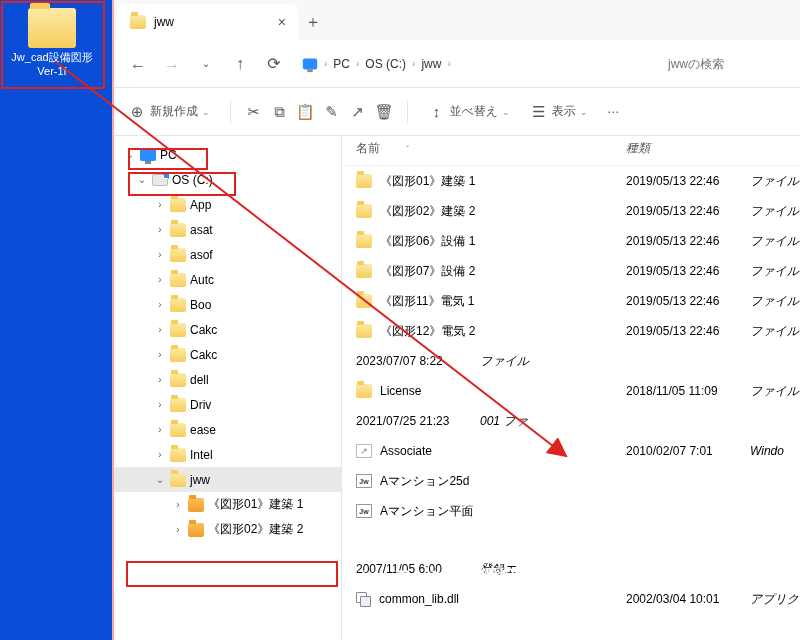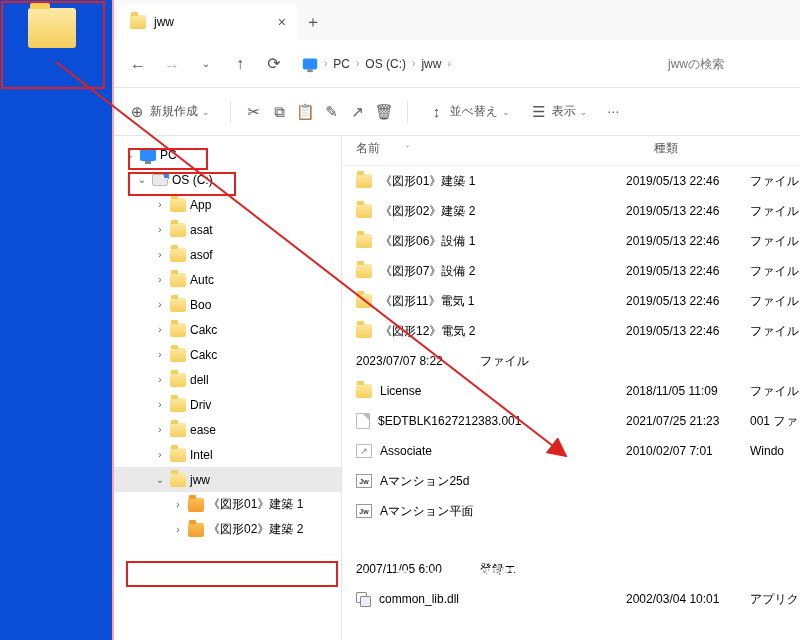--- a/index.html
+++ b/index.html
@@ -37,24 +37,24 @@
   .tree-row { display:flex; align-items:center; gap:4px; height:25px; padding-left:8px; white-space:nowrap; }
   .tree-row.selected { background:#e9e9e9; }
   .tw { width:12px; text-align:center; color:#666; font-size:10px; }
   .pc-ico { width:16px; height:12px; background:#2a8cff; border-radius:2px; position:relative; }
   .pc-ico::after { content:""; position:absolute; bottom:-3px; left:5px; width:6px; height:3px; background:#888; }
   .drive-ico { width:16px; height:12px; background:#e9e9e9; border:1px solid #bbb; border-radius:2px; position:relative; }
   .drive-ico::before { content:""; position:absolute; right:-2px; top:-2px; width:6px; height:6px; background:#3b82f6; border-radius:1px; }
   .drive-ico::after { content:""; position:absolute; right:-1px; top:0px; width:4px; height:3px; border:1px solid #fff; border-top:none; border-right:none; }
 
   .list { flex:1; overflow:hidden; font-size:12px; }
-  .list-head { display:flex; padding:4px 0 8px 14px; color:#555; border-bottom:1px solid #f0f0f0;gap:28px; }
+  .list-head { display:flex; padding:4px 0 8px 14px; color:#555; border-bottom:1px solid #f0f0f0; }
   .col-name { flex:0 0 270px; display:flex; align-items:center; gap:4px;}
   .col-date { flex:0 0 124px; }
-  .col-type { flex:1; }
+  .col-type { flex:1;font-style:italic; }
   .row { display:flex; align-items:center; height:30px; padding-left:14px; }
   .row .col-name { display:flex; align-items:center; gap:8px; }
   .file-ico { width:14px; height:16px; border:1px solid #bbb; border-radius:1px; position:relative; background:#fff; flex-shrink:0;}
   .file-ico::before { content:""; position:absolute; top:0; right:0; border:3px solid transparent; border-top-color:#bbb; border-right-color:#bbb; }
   .jww-ico { width:16px; height:14px; background:#fff; border:1px solid #999; display:flex; align-items:center; justify-content:center; font-size:7px; font-weight:bold; color:#333; flex-shrink:0; }
   .assoc-ico { width:16px; height:14px; background:#fff; border:1px solid #bbb; display:inline-flex; align-items:center; justify-content:center; font-size:9px; color:#888; flex-shrink:0;}
   .bars-ico { width:16px; height:14px; background:#f3e8d8; border:1px solid #c8a878; display:inline-flex; align-items:end; gap:1px; padding:1px; flex-shrink:0;}
   .bars-ico span{display:block;width:3px;background:#c77;}
   .dll-ico { width:15px; height:15px; position:relative; flex-shrink:0;}
   .dll-ico::before{content:"";position:absolute;width:9px;height:9px;border:1px solid #888;border-radius:1px;top:0;left:0;background:#fff;}
@@ -62,20 +62,21 @@
   .sort-ind { font-size:9px; color:#888; margin-left:22px;}
 
   .anno { position:absolute; color:#ffffff; font-weight:bold; font-size:17px; line-height:1.5; pointer-events:none; }
   svg.overlay { position:absolute; inset:0; pointer-events:none; }
 </style>
 </head>
 <body>
 
 <div class="desktop-icon">
   <div class="folder-big"></div>
+  <div>Jw_cad設備図形Ver-1f</div>
 </div>
 <div class="red-box" style="top:1px;left:1px;width:104px;height:88px"></div>
 
 <div class="explorer">
   <div class="titlebar">
     <div class="tab">
       <span class="folder-ico"></span>
       <span>jww</span>
       <span class="close">×</span>
     </div>
@@ -279,24 +280,20 @@
     </div>
           <div class="row">
       <div class="col-name">
               <span class="folder-ico"></span>
               <span>License</span>
             </div>
       <div class="col-date">2018/11/05 11:09</div>
       <div class="col-type">ファイル</div>
     </div>
           <div class="row">
-      <div class="col-name">
-              <span class="file-ico"></span>
-              <span>$EDTBLK1627212383.001</span>
-            </div>
       <div class="col-date">2021/07/25 21:23</div>
       <div class="col-type">001 ファ</div>
     </div>
           <div class="row">
       <div class="col-name">
               <span class="assoc-ico">↗</span>
               <span>Associate</span>
             </div>
       <div class="col-date">2010/02/07 7:01</div>
       <div class="col-type">Windo</div>

